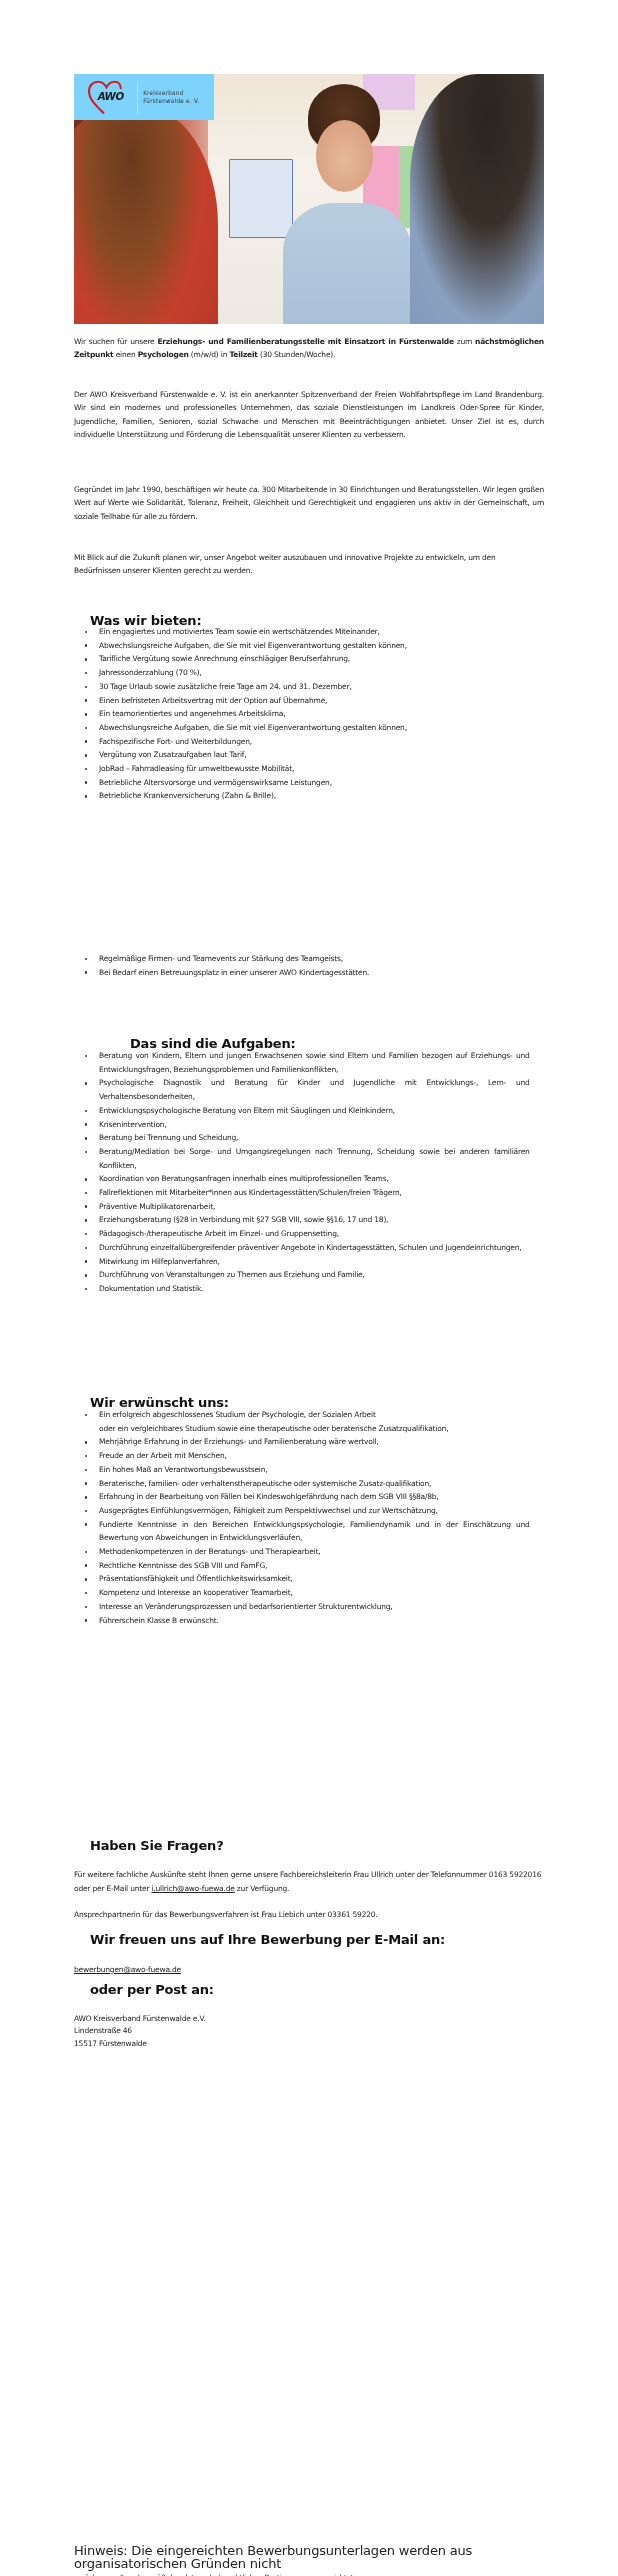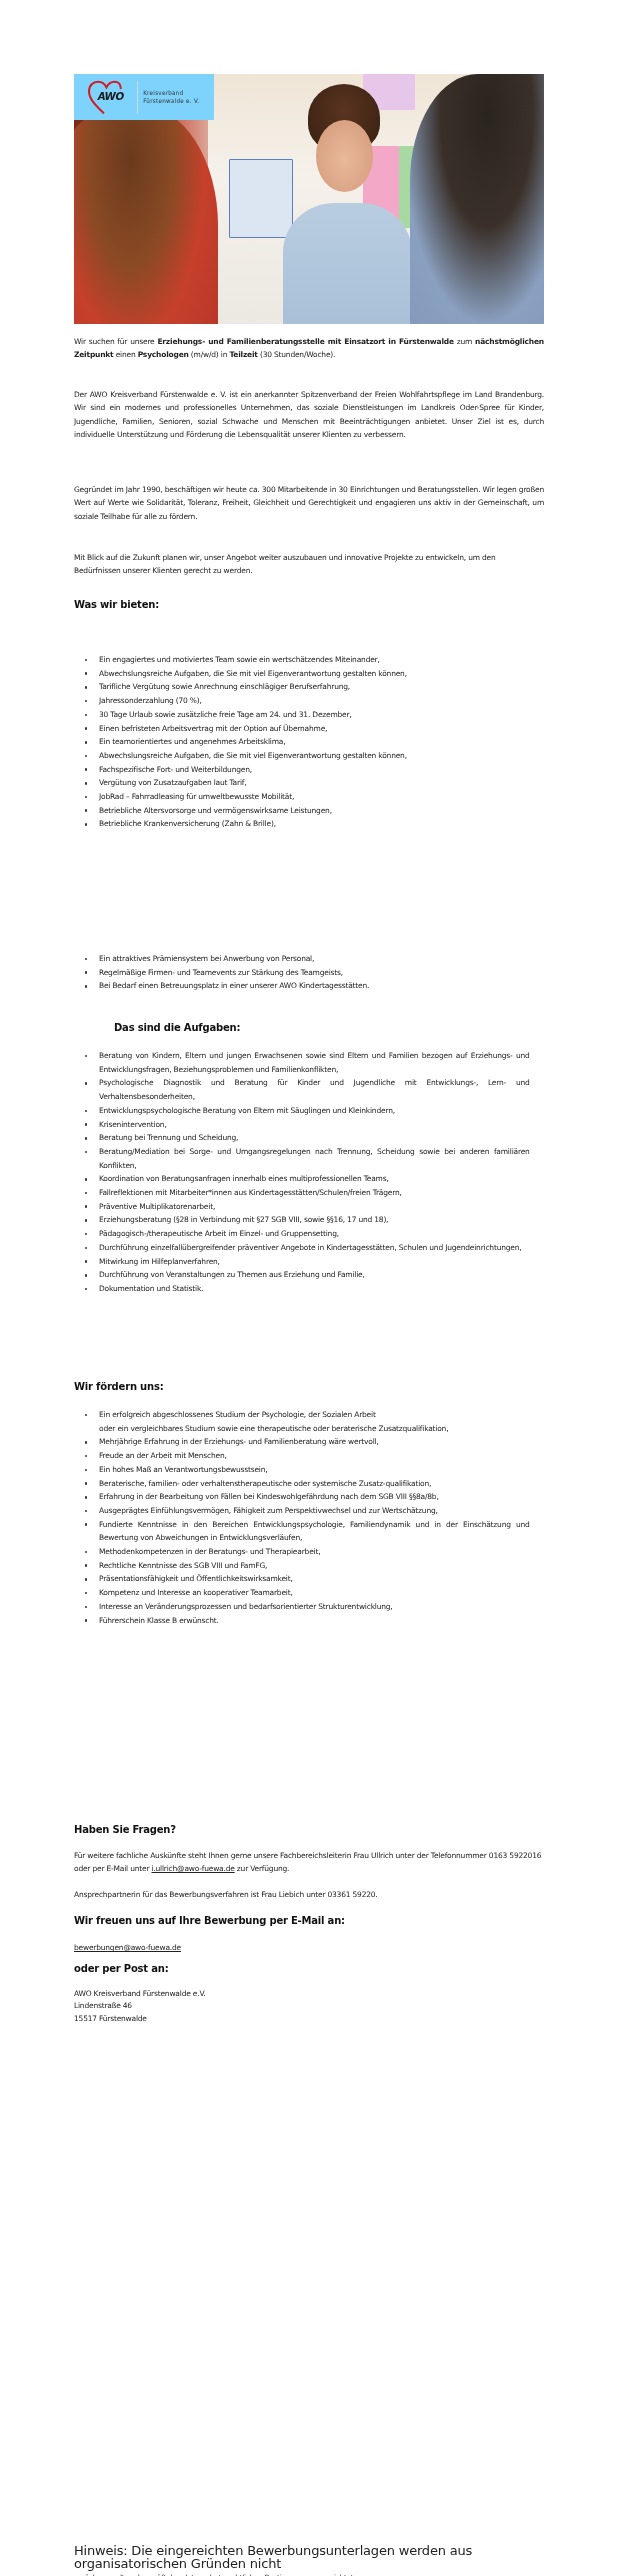--- a/index.html
+++ b/index.html
@@ -27,21 +27,21 @@
   .logo-mark svg { position:absolute; left:0; top:0; }
   .logo-awo { position:absolute; left:10.3px; top:11.3px; font-family:"DejaVu Sans", sans-serif; font-weight:bold;
           font-style:italic; font-size:10.3px; color:#1a1a1a; letter-spacing:-0.5px; }
   .logo-divider { width:0.5px; height:33px; background:#d6d6d6; margin-left:4.1px; }
   .logo-text { margin-left:5.2px; font-family:"DejaVu Sans Condensed", "DejaVu Sans", sans-serif; font-size:6.2px;
           line-height:7.7px; color:#333333; letter-spacing:0.3px; }
 
   p.body { margin:0; font-size:7.5px; line-height:13.4px; text-align:justify; color:#222222;
           font-family:"DejaVu Sans", sans-serif; letter-spacing:-0.2px; }
   p.body b { font-weight:bold; color:#222222; }
-  h3.sec { margin:0; font-size:10px; line-height:13.4px; font-weight:bold; color:#111111; letter-spacing:-0.2px; }
+  h3.sec { margin:16px; font-size:13px; line-height:13.4px; font-weight:bold; color:#111111; letter-spacing:-0.2px; }
   ul.bl { margin:0; padding:0; list-style:none; }
   ul.bl li { position:relative; padding-left:25px; font-size:7.5px; line-height:13.7px; color:#222222;
           letter-spacing:-0.2px; }
   ul.bl li::before { content:""; position:absolute; left:10.8px; top:5.7px; width:2.6px; height:2.6px;
           border-radius:50%; background:#333333; }
   ul.bl.j li { text-align:justify; padding-right:14.4px; }
   ul.bl.nj li { padding-right:0; }
   a.mail { color:#222222; text-decoration:underline; }
 </style>
 </head>
@@ -84,40 +84,39 @@
 <div class="col" style="top:483px;">
   <p class="body">Gegründet im Jahr 1990, beschäftigen wir heute ca. 300 Mitarbeitende in 30 Einrichtungen und Beratungsstellen. Wir legen großen Wert auf Werte wie Solidarität, Toleranz, Freiheit, Gleichheit und Gerechtigkeit und engagieren uns aktiv in der Gemeinschaft, um soziale Teilhabe für alle zu fördern.</p>
 </div>
 <div class="col" style="top:551px;">
   <p class="body" style="text-align:left;">Mit Blick auf die Zukunft planen wir, unser Angebot weiter auszubauen und innovative Projekte zu entwickeln, um den Bedürfnissen unserer Klienten gerecht zu werden.</p>
 </div>
 
 <div class="col" style="top:598px;">
   <h3 class="sec">Was wir bieten:</h3>
 </div>
-<div class="col" style="top:625px; width:453px;margin-top:28px;">
+<div class="col" style="top:625px; width:453px;">
   <ul class="bl nj" id="offer-list">
       <li>Ein engagiertes und motiviertes Team sowie ein wertschätzendes Miteinander,</li>
       <li>Abwechslungsreiche Aufgaben, die Sie mit viel Eigenverantwortung gestalten können,</li>
       <li>Tarifliche Vergütung sowie Anrechnung einschlägiger Berufserfahrung,</li>
       <li>Jahressonderzahlung (70 %),</li>
       <li>30 Tage Urlaub sowie zusätzliche freie Tage am 24. und 31. Dezember,</li>
       <li>Einen befristeten Arbeitsvertrag mit der Option auf Übernahme,</li>
       <li>Ein teamorientiertes und angenehmes Arbeitsklima,</li>
       <li>Abwechslungsreiche Aufgaben, die Sie mit viel Eigenverantwortung gestalten können,</li>
       <li>Fachspezifische Fort- und Weiterbildungen,</li>
       <li>Vergütung von Zusatzaufgaben laut Tarif,</li>
       <li>JobRad – Fahrradleasing für umweltbewusste Mobilität,</li>
       <li>Betriebliche Altersvorsorge und vermögenswirksame Leistungen,</li>
       <li>Betriebliche Krankenversicherung (Zahn &amp; Brille),</li>
     </ul>
 </div>
 <div class="col" style="top:952px;">
   <ul class="bl nj" id="offer-list-2">
-      <li>Ein attraktives Prämiensystem bei Anwerbung von Personal,</li>
       <li>Regelmäßige Firmen- und Teamevents zur Stärkung des Teamgeists,</li>
       <li>Bei Bedarf einen Betreuungsplatz in einer unserer AWO Kindertagesstätten.</li>
     </ul>
 </div>
 
 <div class="col" style="top:1021px;padding-left:40px;">
   <h3 class="sec">Das sind die Aufgaben:</h3>
 </div>
 <div class="col" style="top:1049px;">
   <ul class="bl j" id="tasks-list">
@@ -133,21 +132,21 @@
       <li>Erziehungsberatung (§28 in Verbindung mit §27 SGB VIII, sowie §§16, 17 und 18),</li>
       <li>Pädagogisch-/therapeutische Arbeit im Einzel- und Gruppensetting,</li>
       <li>Durchführung einzelfallübergreifender präventiver Angebote in Kindertagesstätten, Schulen und Jugendeinrichtungen,</li>
       <li>Mitwirkung im Hilfeplanverfahren,</li>
       <li>Durchführung von Veranstaltungen zu Themen aus Erziehung und Familie,</li>
       <li>Dokumentation und Statistik.</li>
     </ul>
 </div>
 
 <div class="col" style="top:1380px;">
-  <h3 class="sec">Wir fördern uns:</h3>
+  <h3 class="sec">Wir erwünscht uns:</h3>
 </div>
 <div class="col" style="top:1408px;">
   <ul class="bl j" id="wishes-list">
     <li><span>Ein erfolgreich abgeschlossenes Studium der Psychologie, der Sozialen Arbeit</span><br><span>oder ein vergleichbares Studium sowie eine therapeutische oder beraterische Zusatzqualifikation,</span></li>
   <li>Mehrjährige Erfahrung in der Erziehungs- und Familienberatung wäre wertvoll,</li>
       <li>Freude an der Arbeit mit Menschen,</li>
       <li>Ein hohes Maß an Verantwortungsbewusstsein,</li>
       <li>Beraterische, familien- oder verhaltenstherapeutische oder systemische Zusatz-qualifikation,</li>
       <li>Erfahrung in der Bearbeitung von Fällen bei Kindeswohlgefährdung nach dem SGB VIII §§8a/8b,</li>
       <li>Ausgeprägtes Einfühlungsvermögen, Fähigkeit zum Perspektivwechsel und zur Wertschätzung,</li>

